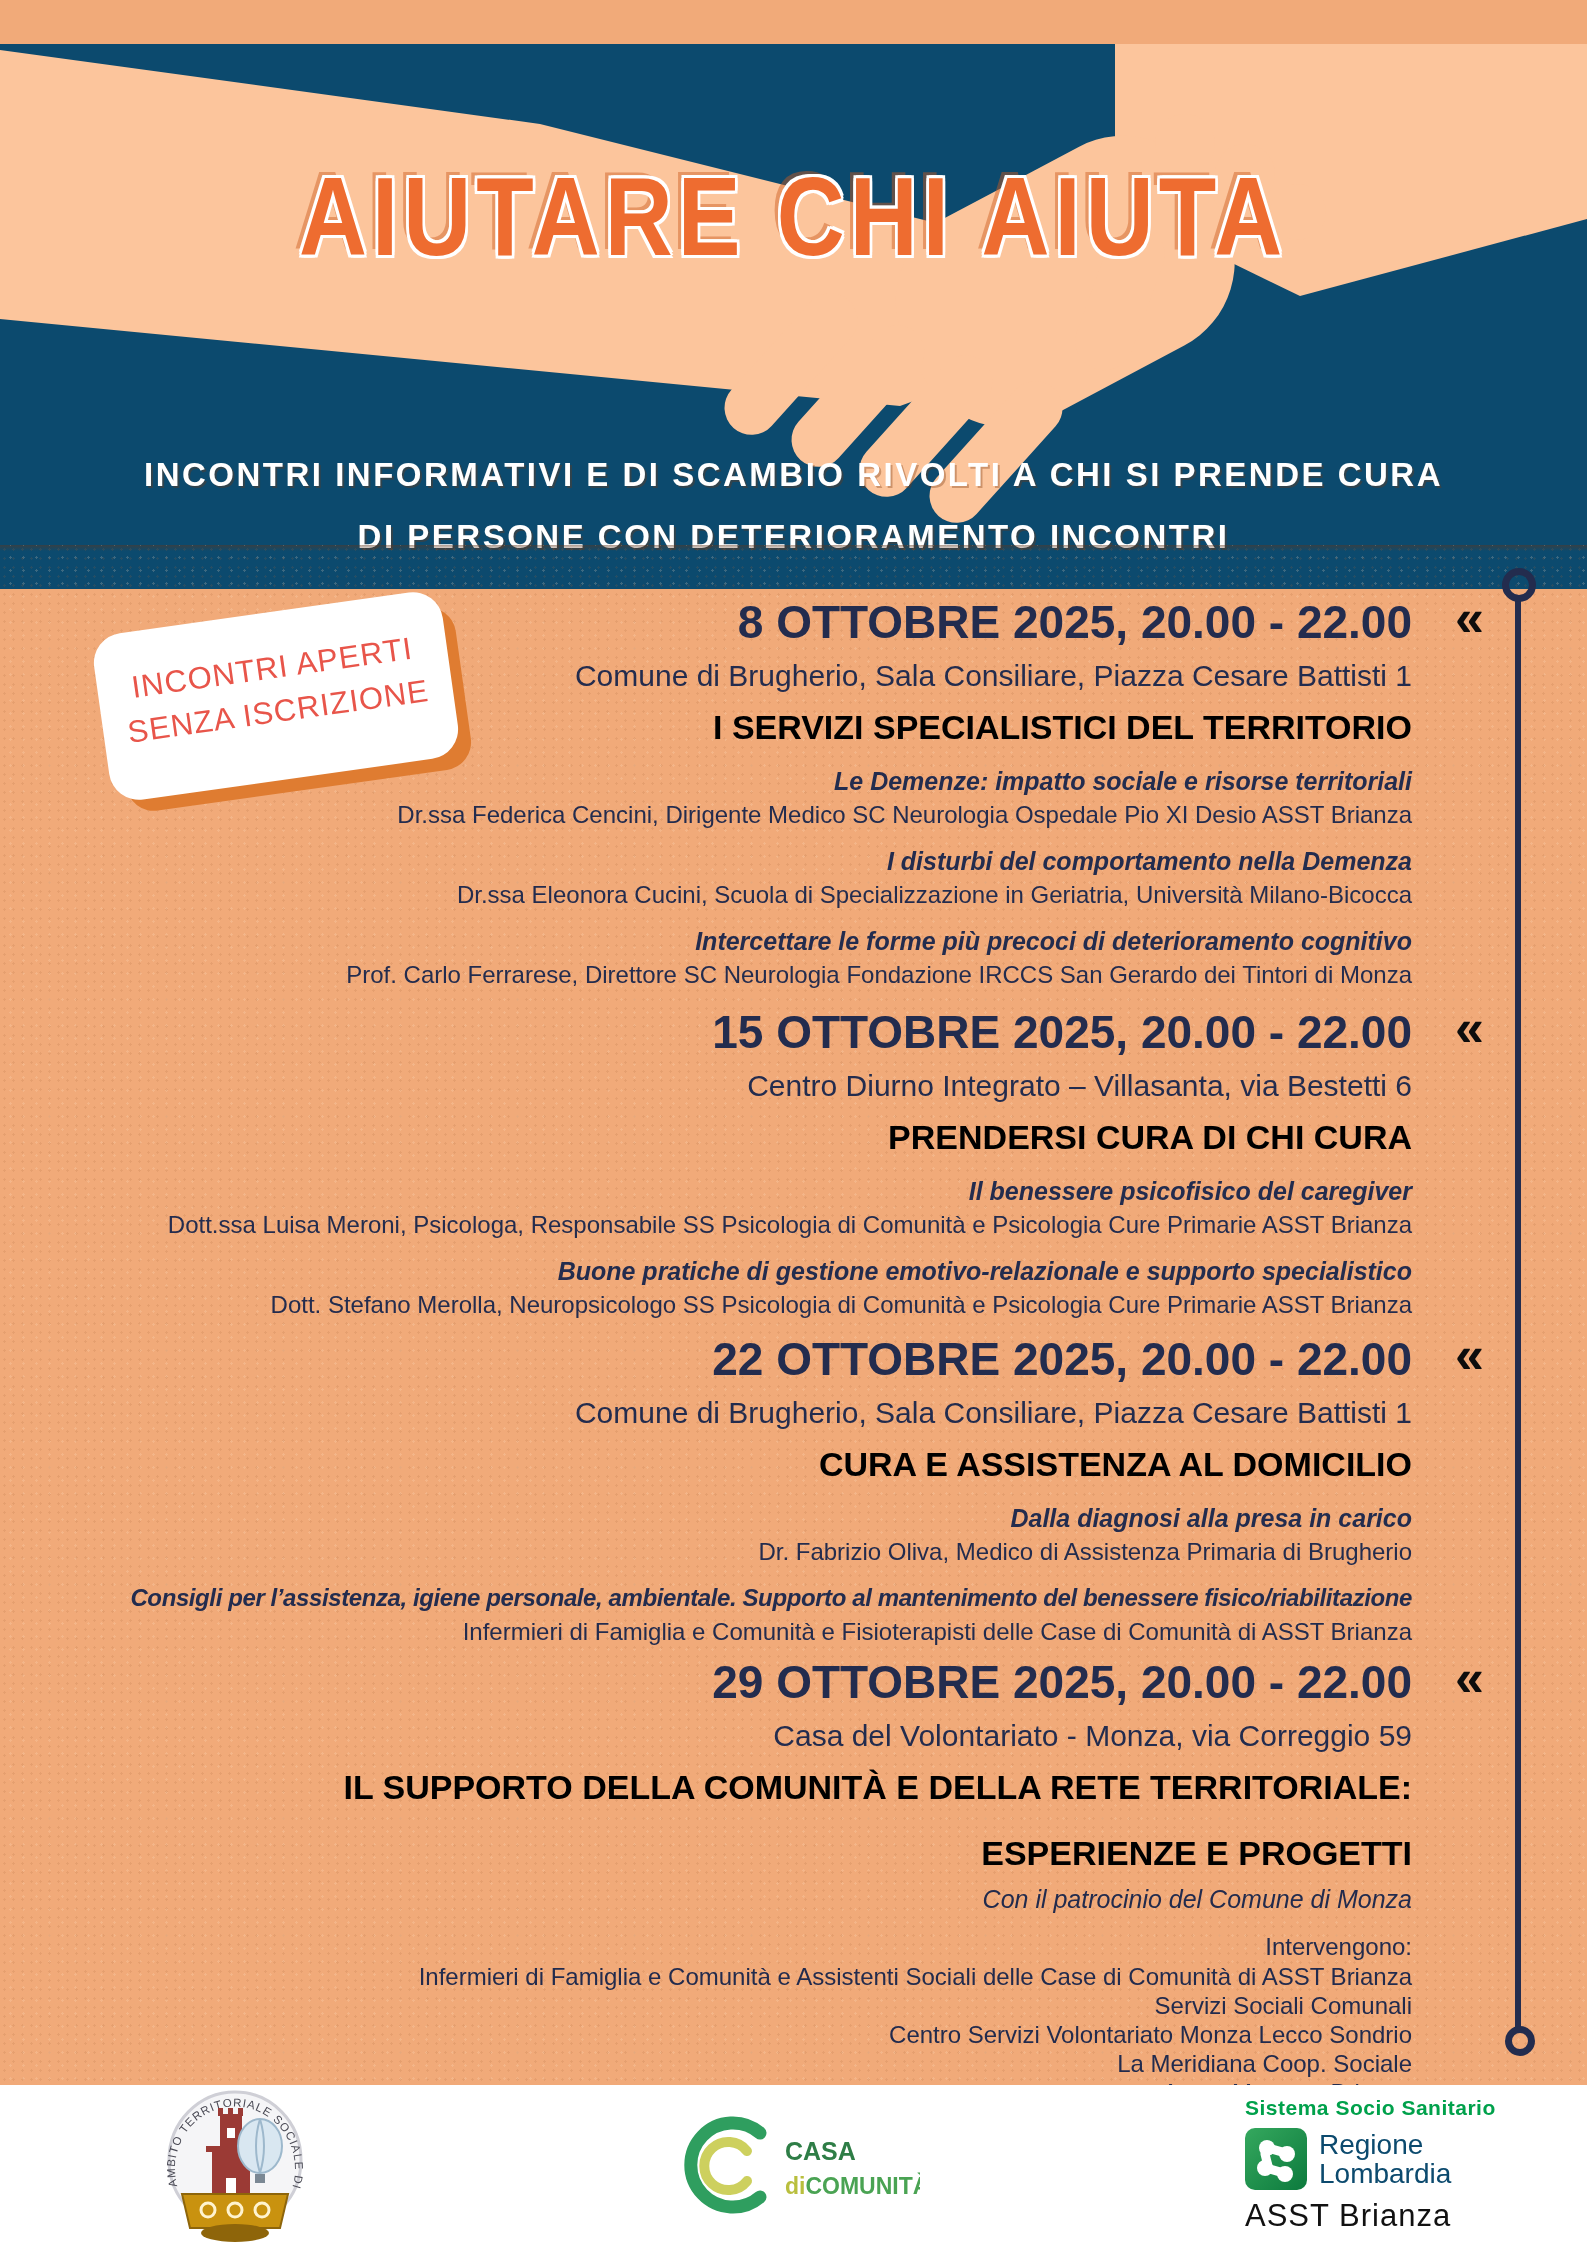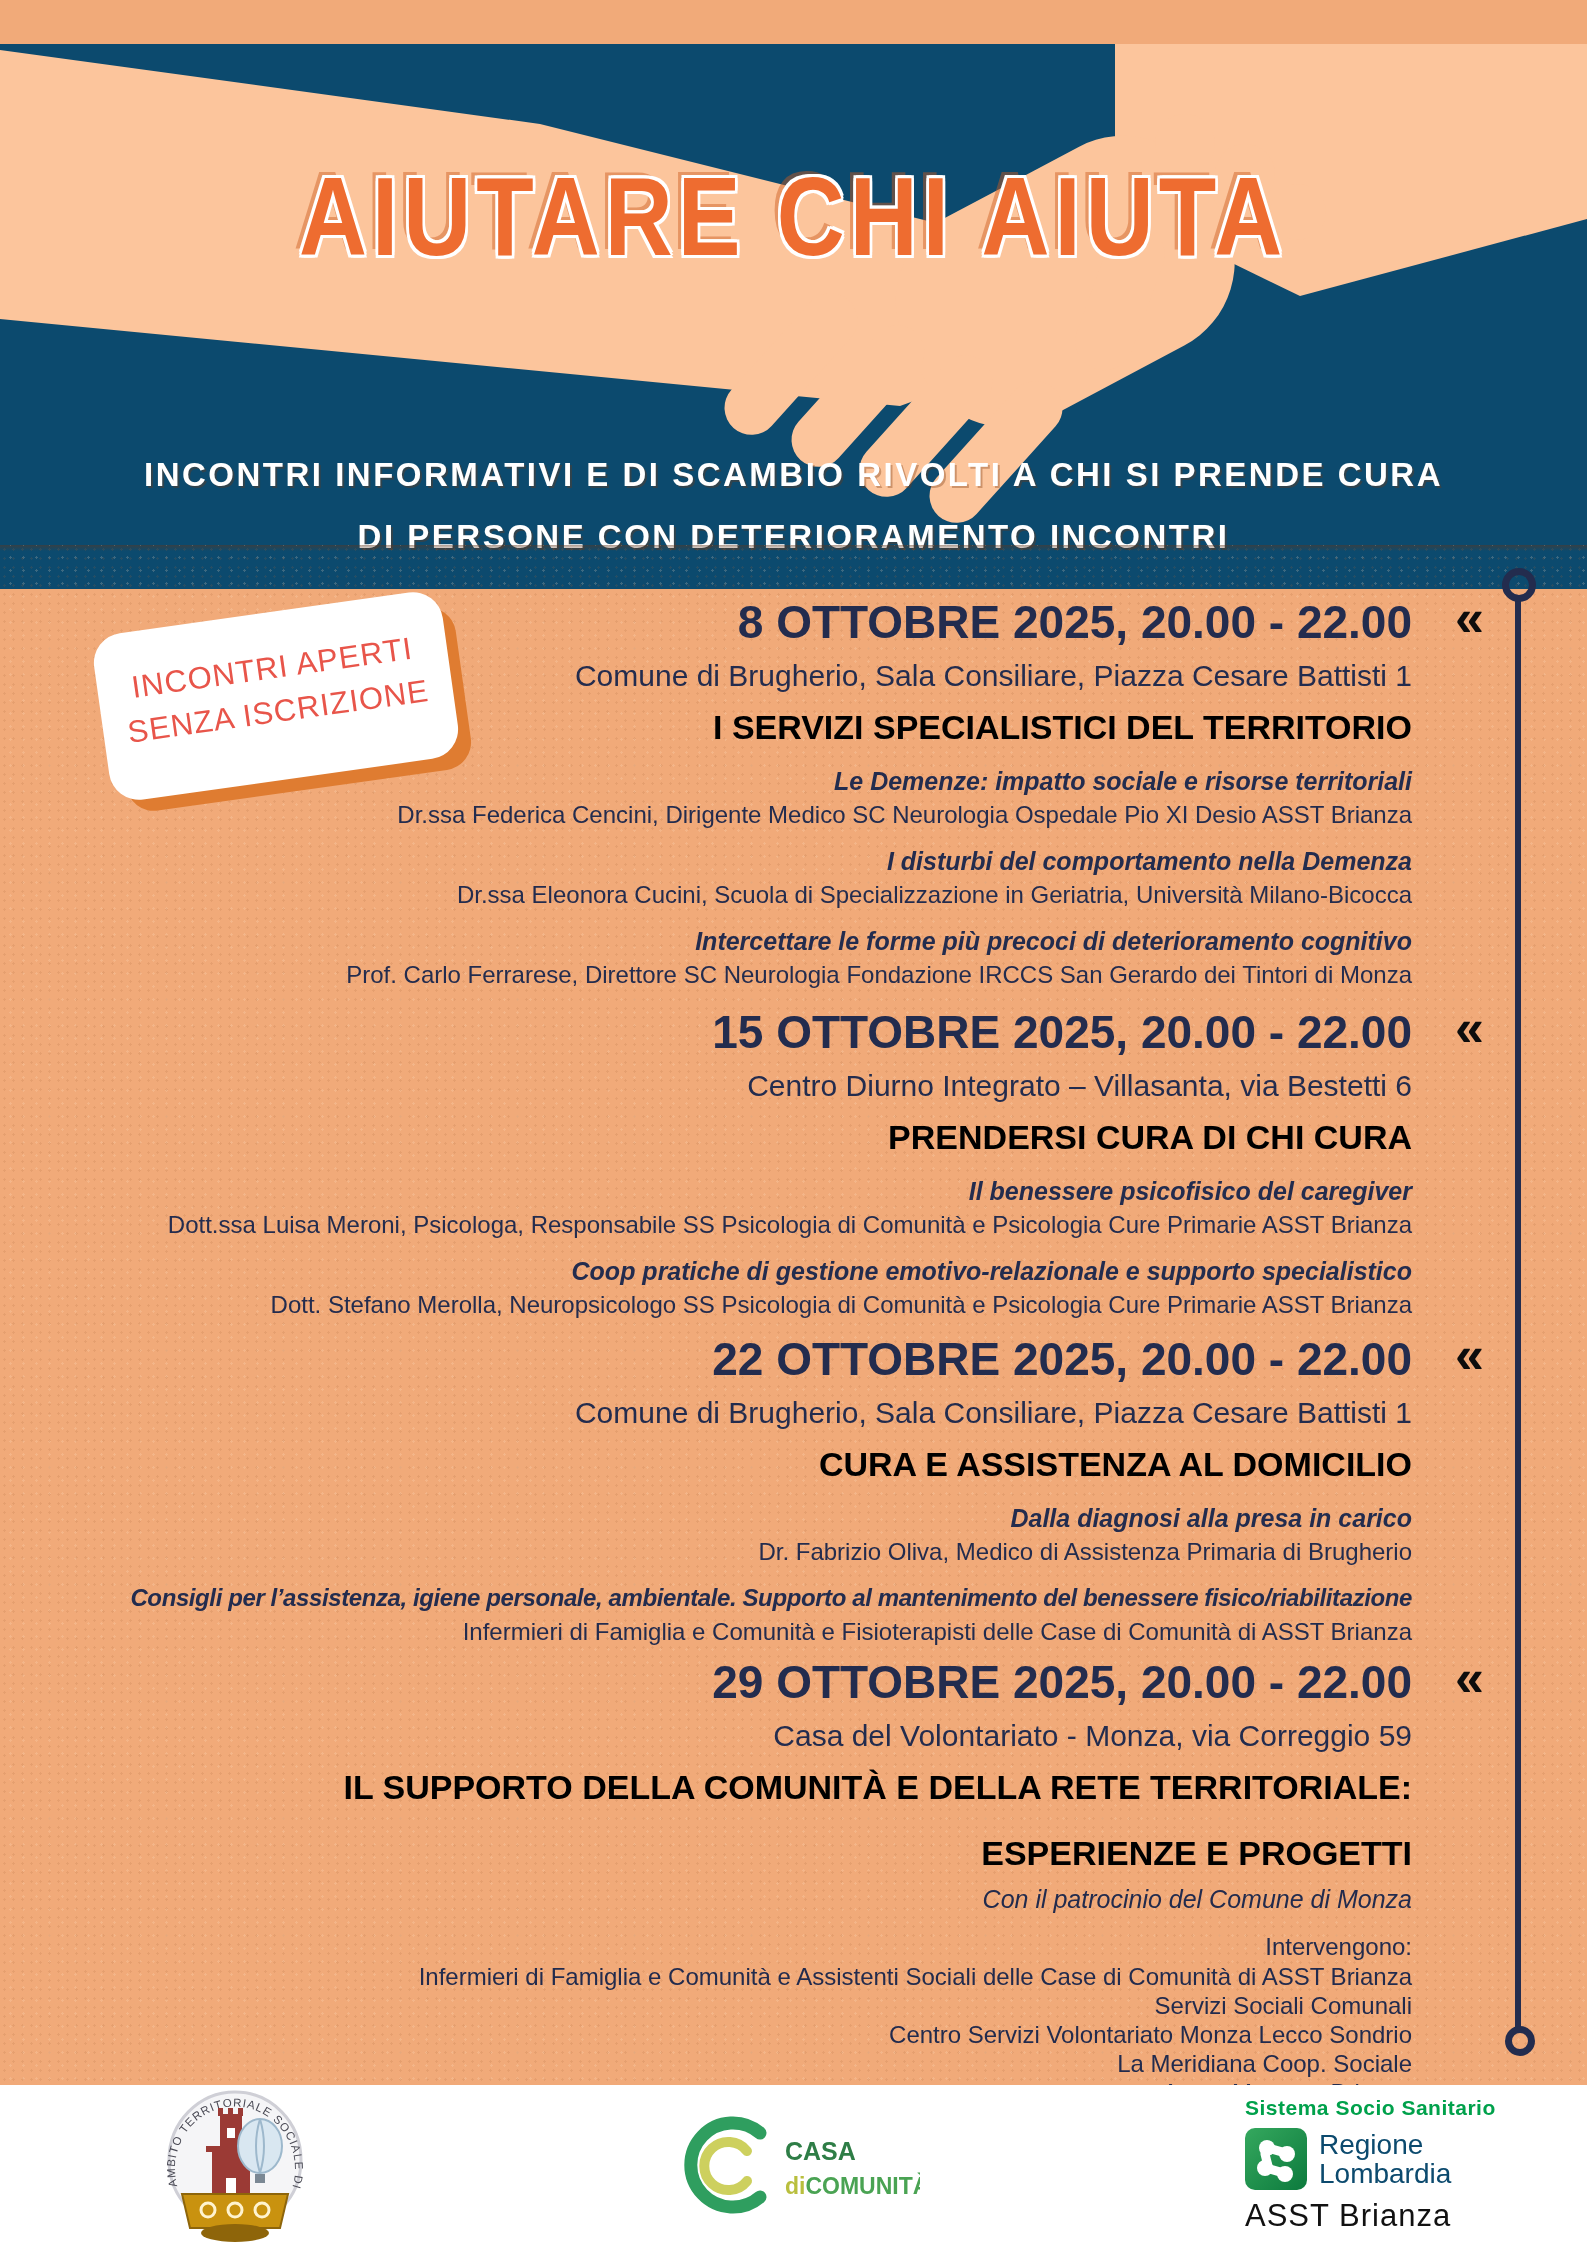--- a/index.html
+++ b/index.html
@@ -139,21 +139,21 @@
       <span>15 OTTOBRE 2025, 20.00 - 22.00</span>
       <span class="chev">«</span>
     </div>
     <div class="loc">Centro Diurno Integrato – Villasanta, via Bestetti 6</div>
     <div class="etitle">PRENDERSI CURA DI CHI CURA</div>
     <div class="session">
       <div class="topic">Il benessere psicofisico del caregiver</div>
       <div class="speaker">Dott.ssa Luisa Meroni, Psicologa, Responsabile SS Psicologia di Comunità e Psicologia Cure Primarie ASST Brianza</div>
     </div>
     <div class="session">
-      <div class="topic">Coop pratiche di gestione emotivo-relazionale e supporto specialistico</div>
+      <div class="topic">Buone pratiche di gestione emotivo-relazionale e supporto specialistico</div>
       <div class="speaker">Dott. Stefano Merolla, Neuropsicologo SS Psicologia di Comunità e Psicologia Cure Primarie ASST Brianza</div>
     </div>
   </div>
 
   <div class="ev" style="top:1335px">
     <div class="date">
       <span>22 OTTOBRE 2025, 20.00 - 22.00</span>
       <span class="chev">«</span>
     </div>
     <div class="loc">Comune di Brugherio, Sala Consiliare, Piazza Cesare Battisti 1</div>

